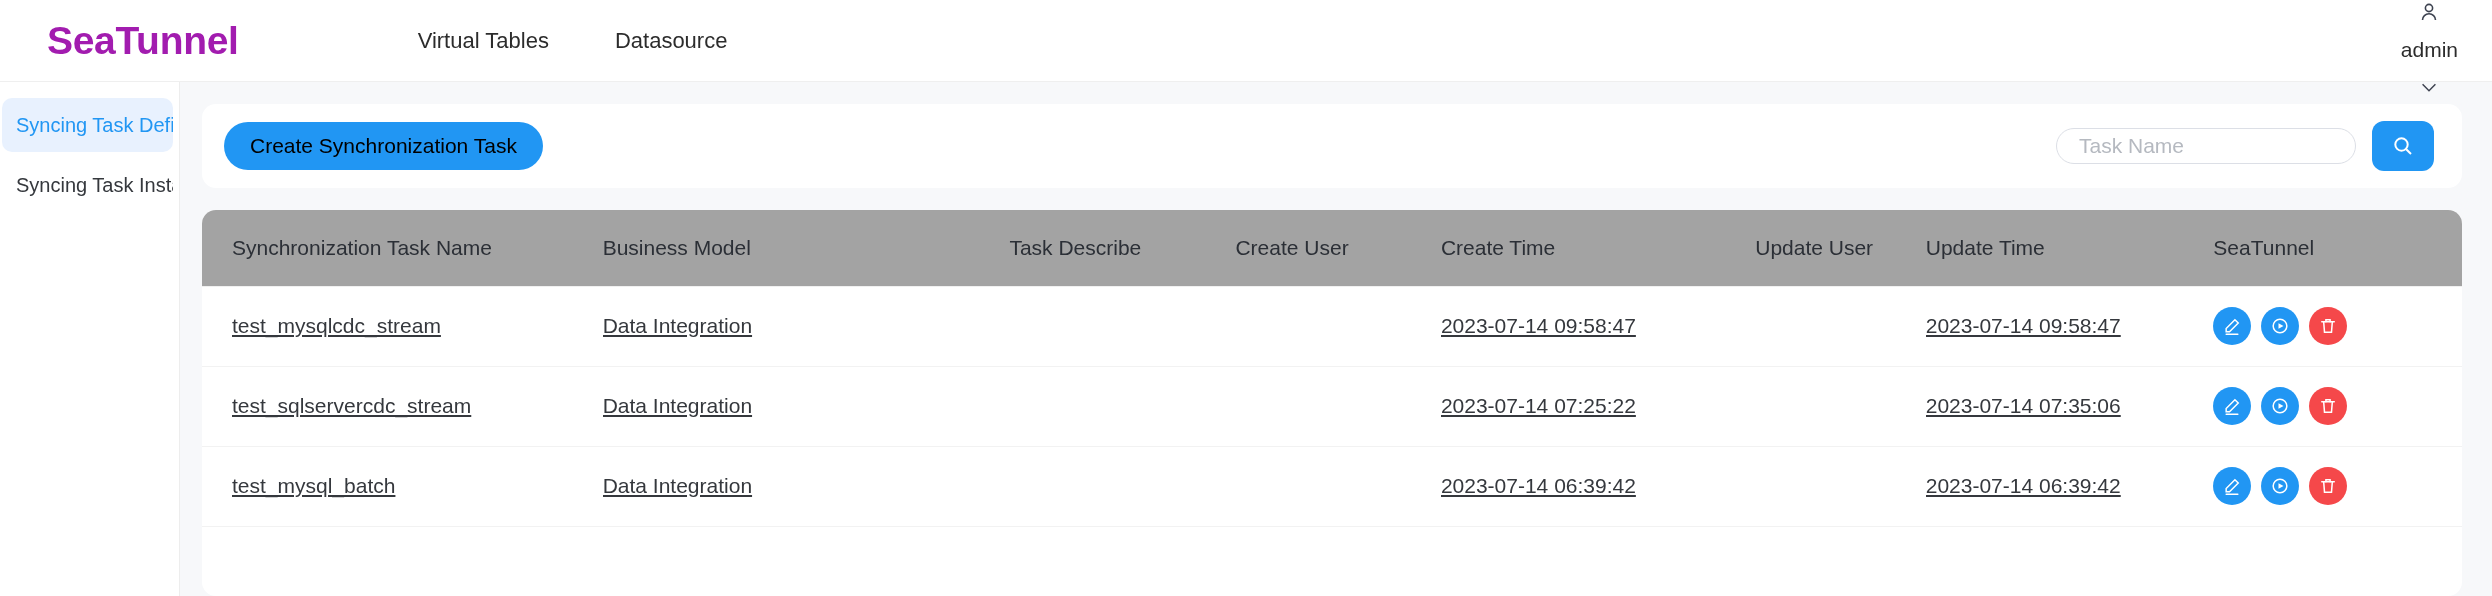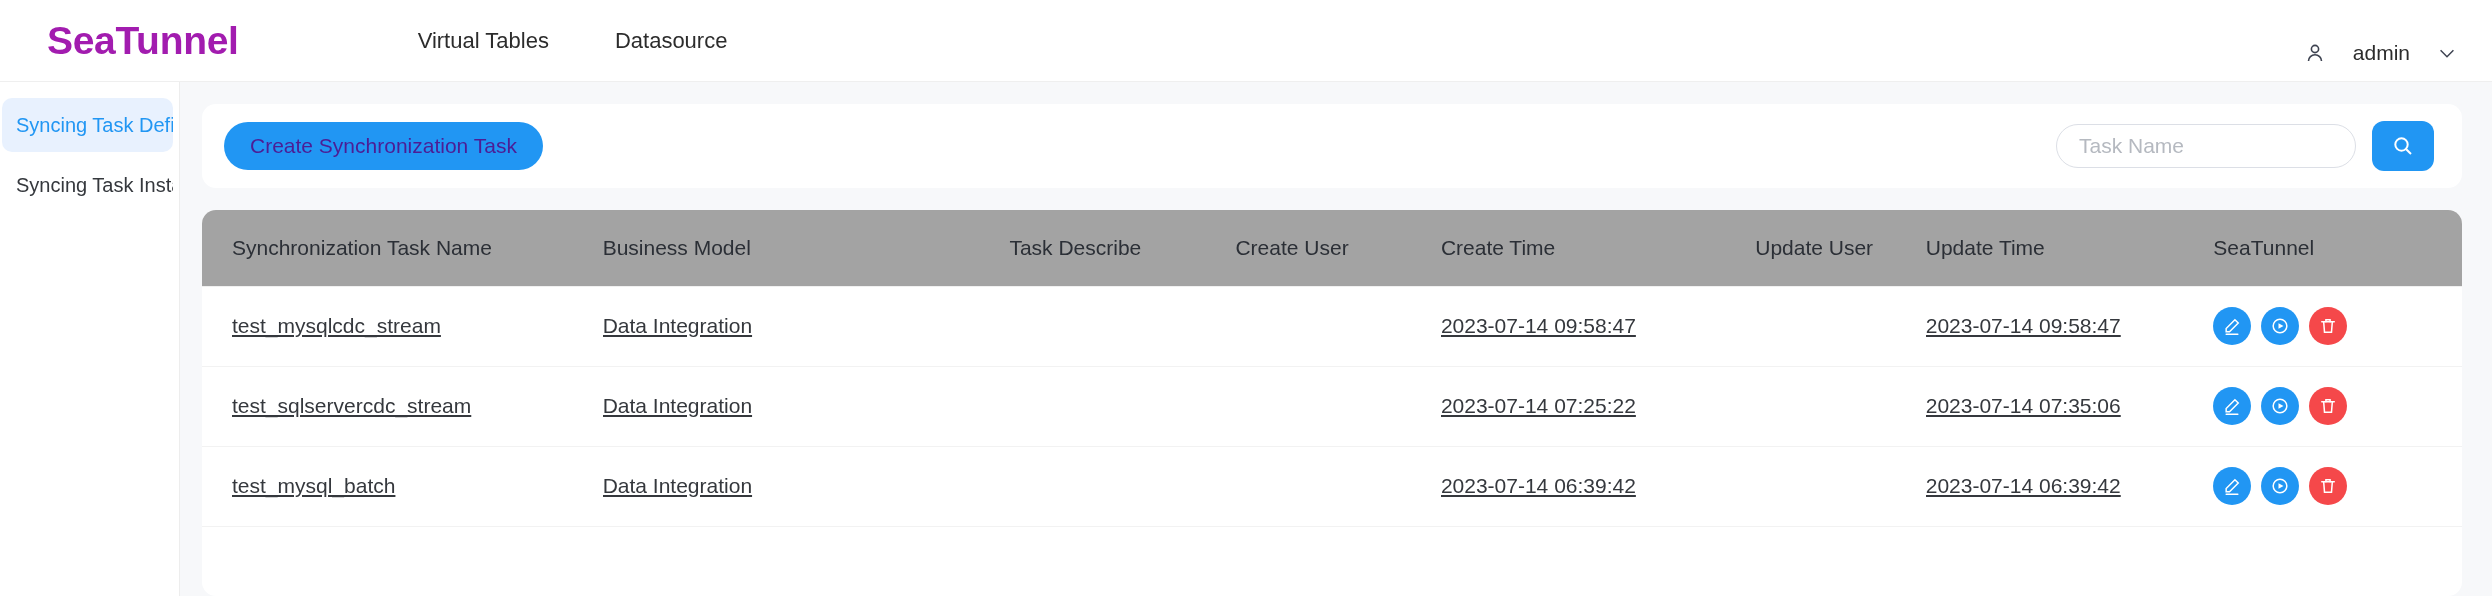--- a/index.html
+++ b/index.html
@@ -25,22 +25,22 @@
     white-space: nowrap;
   }
   .nav { display: flex; align-items: center; margin-left: 146px; gap: 0; }
   .nav-item {
     font-size: 22px; color: #2c2c2c; padding: 0 33px; cursor: pointer;
     white-space: nowrap; line-height: 82px;
   }
   .nav-item.active { color: #2196f3; }
 
   .user-area {
-    position: absolute; right: 34px; top: 12px; height: 82px;
-    display: flex; align-items: center; gap: 26px; cursor: pointer;
+    position: absolute; right: 34px; top: 0; height: 82px;
+    display: flex; align-items: center; gap: 14px; cursor: pointer; flex-direction: column;
   }
   .user-name { font-size: 21px; color: #2c2c2c; }
   .icon-svg { display: block; }
 
   
   .body { flex: 1; display: flex; min-height: 0; }
 
   .sidebar {
     width: 180px; min-width: 180px;
     background: #ffffff;
@@ -64,31 +64,31 @@
 
   
   .toolbar-card {
     background: #ffffff; border-radius: 14px;
     height: 84px; min-height: 84px;
     display: flex; align-items: center;
     padding: 0 28px 0 22px;
     position: relative;
   }
   .create-btn {
-    background: #2196f3; color: #4c1d95;
+    background: #2196f3; color: #000000;
     border: none; border-radius: 26px;
     height: 48px; padding: 0 26px;
     font-size: 21px; font-family: inherit;
     cursor: pointer; white-space: nowrap;
   }
   .search-wrap {
     margin-left: auto; display: flex; align-items: center; gap: 16px;
   }
   .search-input {
-    width: 300px; height: 44px;
+    width: 300px; height: 36px;
     border: 1px solid #dcdfe6; border-radius: 25px;
     padding: 0 22px; font-size: 21px; color: #303133;
     font-family: inherit; outline: none; background: #fff;
   }
   .search-input::placeholder { color: #b5b9c0; }
   .search-btn {
     width: 62px; height: 50px; background: #2196f3;
     border: none; border-radius: 12px; cursor: pointer;
     display: flex; align-items: center; justify-content: center;
   }

